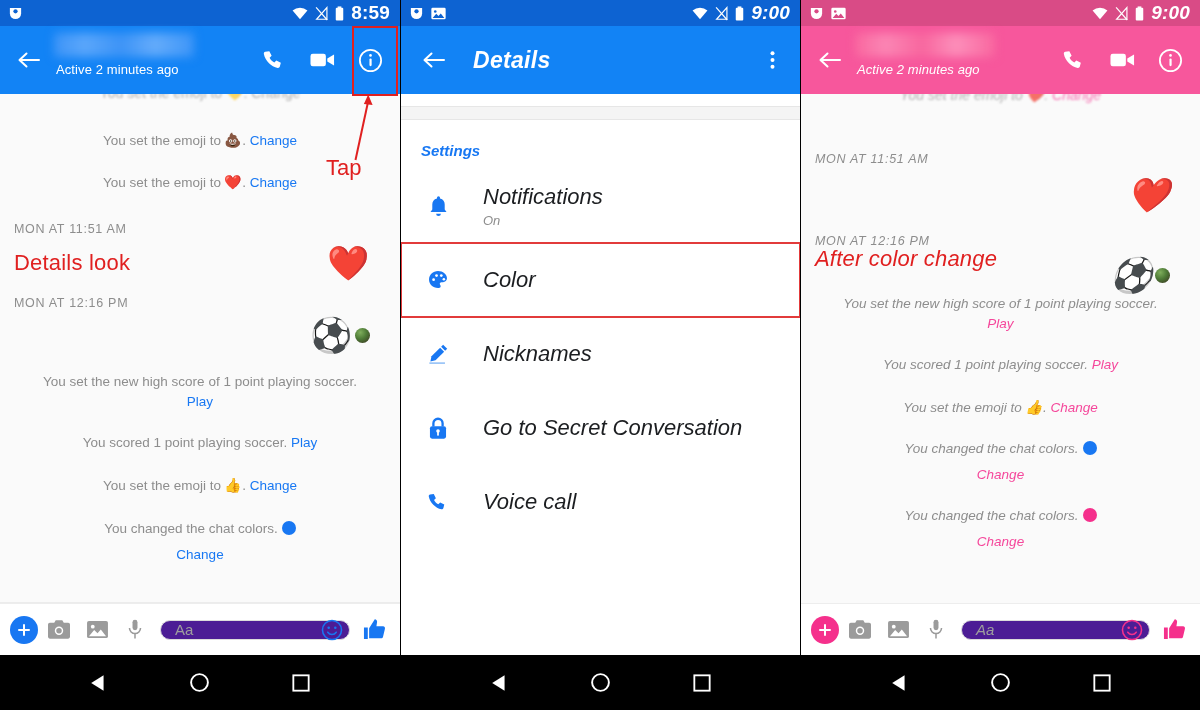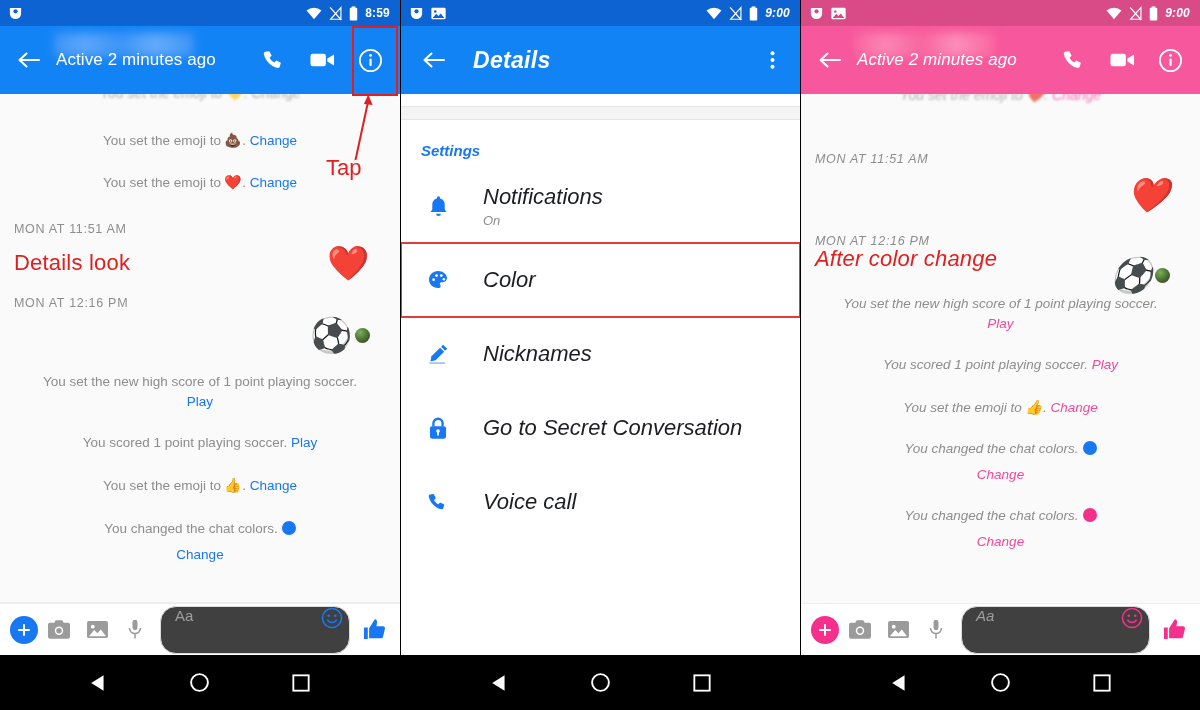--- a/index.html
+++ b/index.html
@@ -21,21 +21,21 @@
 
   
   .statusbar {
     height: 26px; flex: 0 0 26px;
     display: flex; align-items: center;
     padding: 0 10px 0 8px;
     color: #fff;
   }
   .sb-left { display: flex; align-items: center; gap: 7px; }
   .sb-right { margin-left: auto; display: flex; align-items: center; gap: 7px; }
-  .sb-clock { font-size: 12px; font-weight: bold; letter-spacing: .2px; color:#fff; }
+  .sb-clock { font-size: 19px; font-weight: bold; letter-spacing: .2px; color:#fff; }
   .sb-ico { display:block; }
 
   
   .appbar {
     height: 68px; flex: 0 0 68px;
     display: flex; align-items: center;
     padding: 0 6px 0 14px;
     color: #fff;
     position: relative;
   }
@@ -44,22 +44,22 @@
   .thread-id { flex: 1; padding-left: 14px; position: relative; height: 56px; }
   .name-blur {
     position: absolute; left: 10px; top: 1px;
     width: 140px; height: 24px;
     border-radius: 3px;
     filter: blur(5px);
   }
   .name-blur.blue { background: linear-gradient(90deg,#3d94f7 0%,#5aa6fb 22%,#3c93f6 48%,#64abfb 72%,#3d95f7 100%); }
   .name-blur.pink { background: linear-gradient(90deg,#f9679f 0%,#fb86b4 22%,#f8669e 48%,#fc8fba 72%,#f9679f 100%); }
   .active-status {
-    position: absolute; left: 12px; top: 18px;
-    font-size: 17px; color: #ffffff; letter-spacing: .1px;
+    position: absolute; left: 12px; top: 30px;
+    font-size: 13px; color: #ffffff; letter-spacing: .1px;
     white-space: nowrap;
   }
   .appbar-title { font-size: 23px; font-weight: bold; color:#fff; letter-spacing:.3px; margin-left: 24px; }
   .bar-actions { margin-left: auto; display: flex; align-items: center; }
   .bar-btn { width: 48px; height: 56px; display:flex; align-items:center; justify-content:center; cursor:pointer; }
   .bar-btn.overflow { width: 44px; }
 
   
   .thread {
     flex: 1 1 auto;
@@ -108,23 +108,23 @@
     display:flex; align-items:center; gap: 4px;
     padding: 0 10px;
   }
   .plus-btn {
     width: 28px; height: 28px; border-radius:50%;
     display:flex; align-items:center; justify-content:center;
     flex: 0 0 28px; cursor:pointer;
   }
   .comp-ico { width: 34px; height:34px; display:flex; align-items:center; justify-content:center; flex:0 0 34px; cursor:pointer; }
   .aa-field {
-    flex: 1 1 auto; height: 48px; border:1px solid #dcdcdc; border-radius:16px;
-    display:flex; padding: 0 6px 0 14px; margin: 0 4px;
-    background:#404040;
+    flex: 1 1 auto; height: 20px; border:1px solid #dcdcdc; border-radius:16px;
+    display:flex; align-items:center; padding: 0 6px 0 14px; margin: 0 4px;
+    background:#4c1d95;
   }
   .aa-text { font-size: 15px; color:#9e9e9e; flex:1; }
   .thumb-btn { width: 32px; height:32px; display:flex; align-items:center; justify-content:center; flex:0 0 32px; cursor:pointer; }
 
   
   .navbar {
     flex: 0 0 55px; height: 55px; background:#000;
     display:flex; align-items:center; justify-content:space-around;
     padding: 0 48px;
   }

